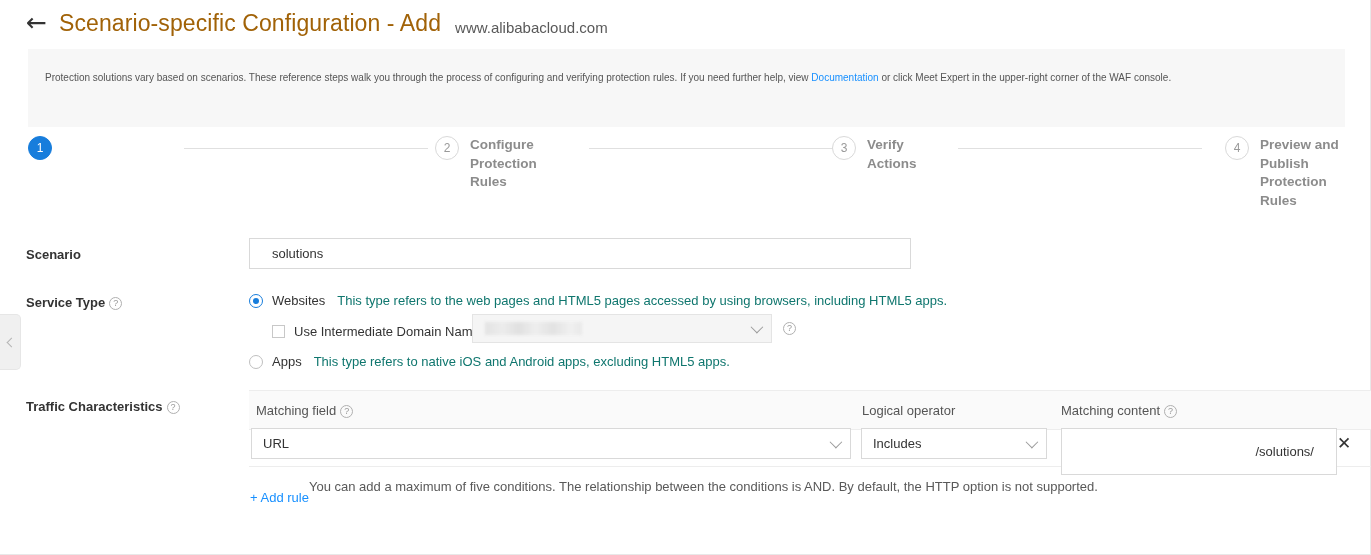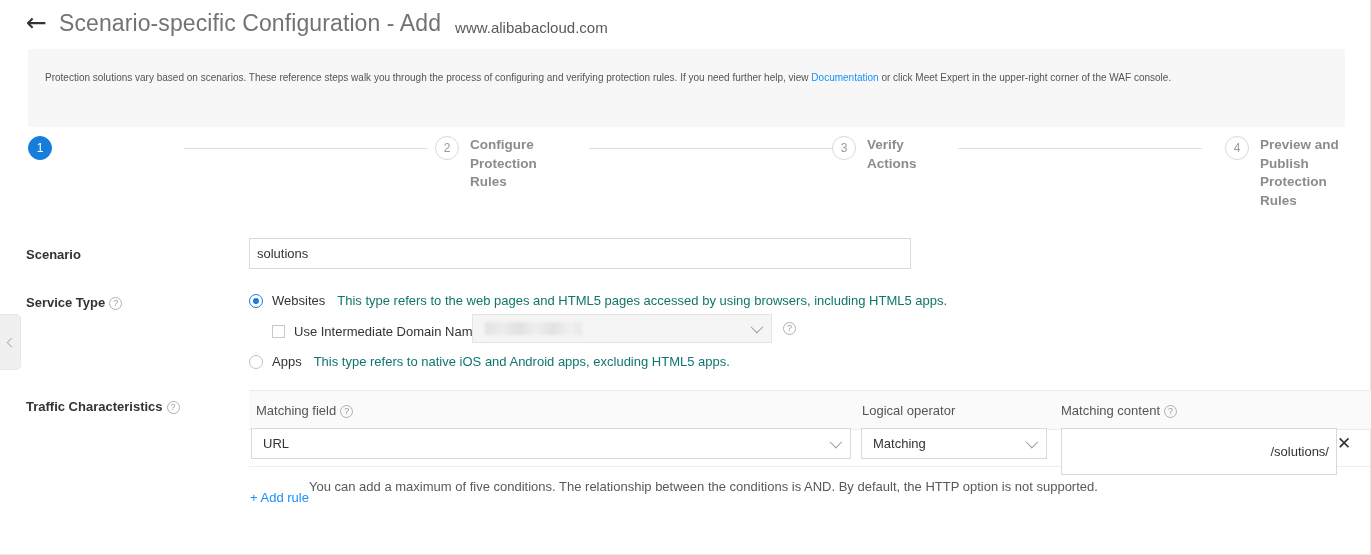--- a/index.html
+++ b/index.html
@@ -37,21 +37,21 @@
     line-height: 1;
     color: #333;
     margin-right: 12px;
     cursor: pointer;
     font-family: "DejaVu Sans", sans-serif;
     margin-top: -2px;
   }
   .page-title {
     font-size: 23px;
     font-weight: 400;
-    color: #737373;
+    color: #a16207;
     letter-spacing: 0.1px;
   }
   .host-label {
     font-size: 15px;
     color: #595959;
     margin-left: 14px;
     margin-top: 8px;
   }
 
   
@@ -146,21 +146,21 @@
     cursor: pointer;
     font-family: "Liberation Sans", sans-serif;
   }
 
   .txt-input {
     position: absolute;
     border: 1px solid #d9d9d9;
     background: #fff;
     font-size: 13px;
     color: #333;
-    padding: 0 7px;
+    padding: 0 22px;
     display: flex;
     align-items: center;
     font-family: "Liberation Sans", sans-serif;
     outline: none;
   }
 
   
   .radio-row {
     position: absolute;
     display: flex;
@@ -388,21 +388,21 @@
       <span>Matching content</span><span class="qmark">?</span>
     </span>
   </div>
 
   <div class="rule-body" style="left:249px; top:421px; width:1122px; height:46px;">
     <div class="sel" style="left:2px; top:7px; width:600px; height:31px;">
       <span>URL</span>
       <span class="caret"></span>
     </div>
     <div class="sel" style="left:612px; top:7px; width:186px; height:31px;">
-      <span>Matching</span>
+      <span>Includes</span>
       <span class="caret"></span>
     </div>
     <input class="txt-input" id="matching-content-input" style="left: 812px; top: 7px; width: 276px; height: 47px; position: absolute; text-align: right;" value="/solutions/">
     <span class="x-btn" style="left:1088px; top:14px;">✕</span>
   </div>
 
   <div class="add-rule" style="left:250px; top:460px;margin-top:30px;">+ Add rule</div>
   <div class="add-rule-hint" style="left:309px; top:479px;">You can add a maximum of five conditions. The relationship between the conditions is AND. By default, the HTTP option is not supported.</div>
 
   <div class="collapse-handle">

